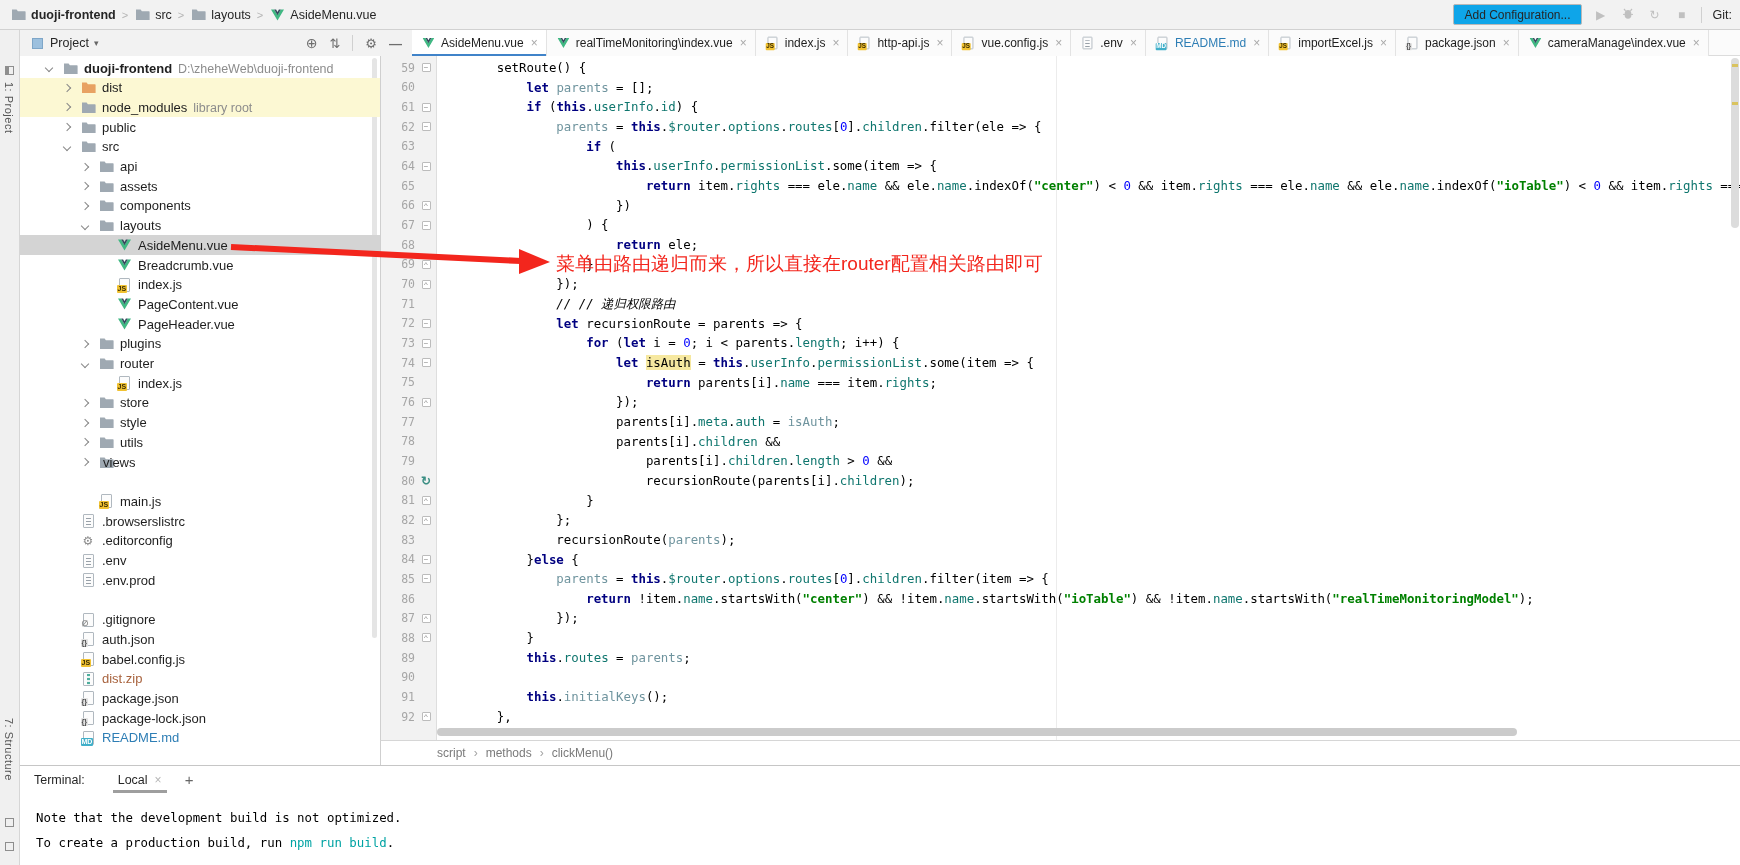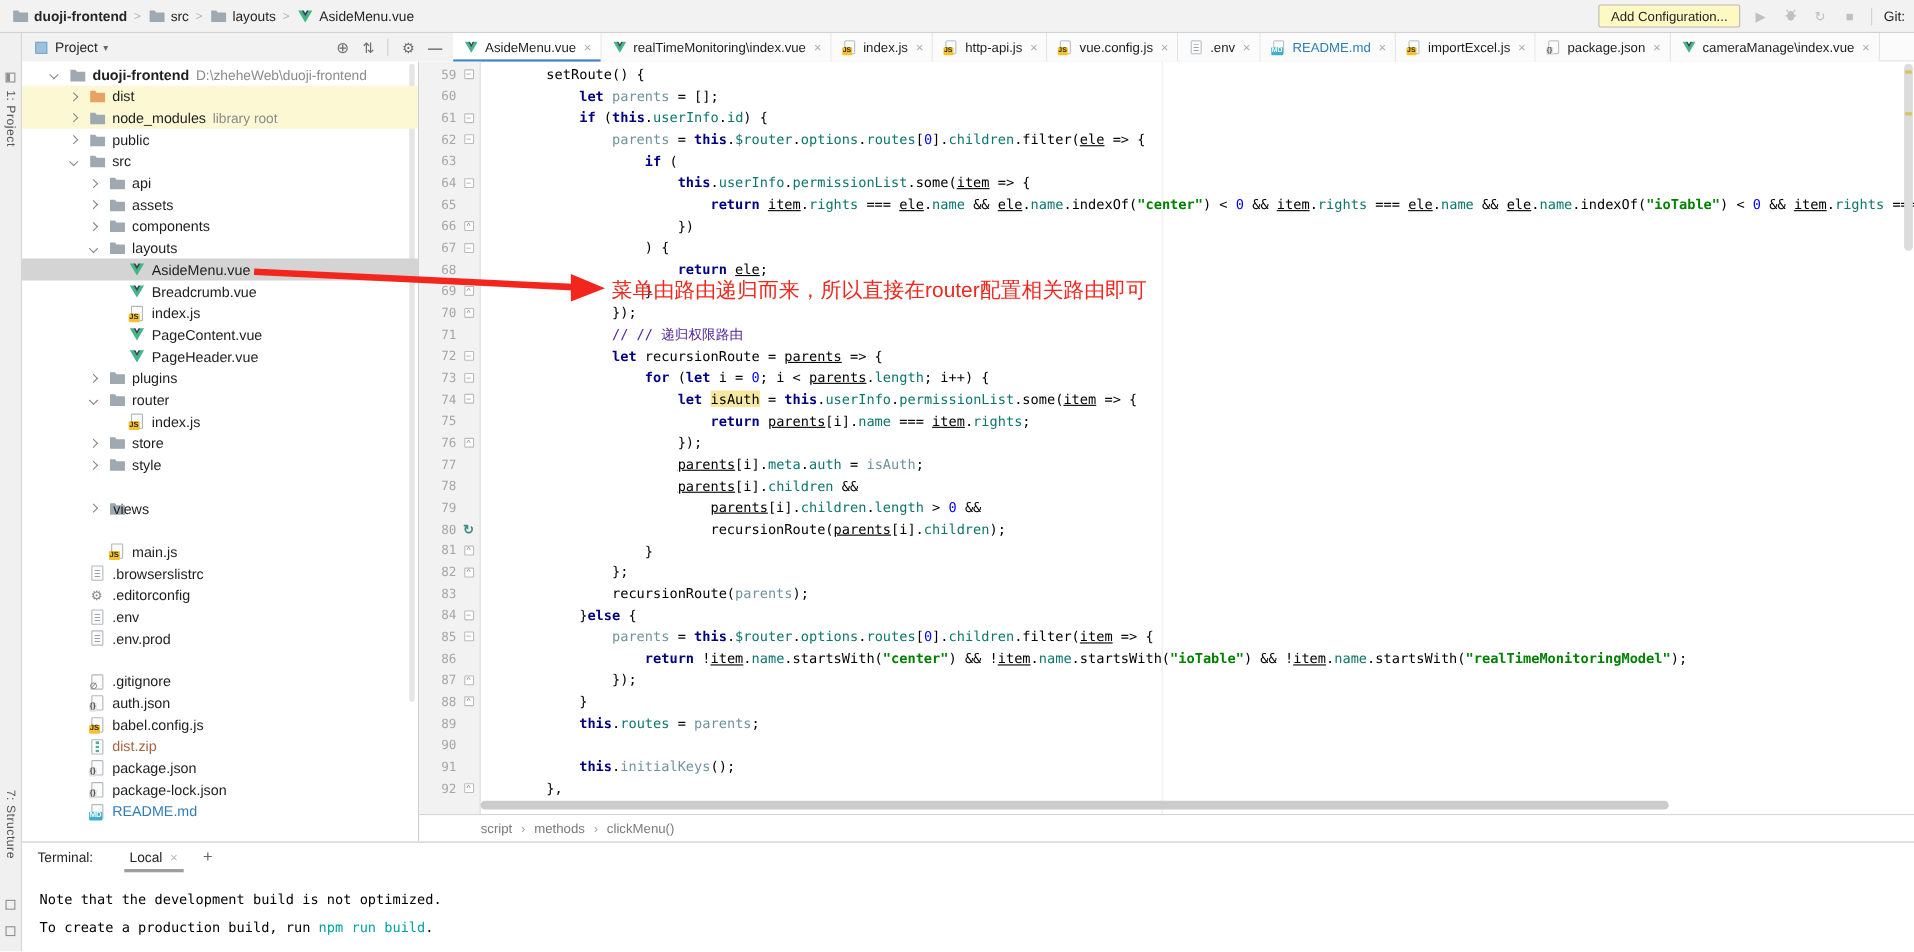--- a/index.html
+++ b/index.html
@@ -7,21 +7,21 @@
     font-family:"Liberation Sans", sans-serif; position:relative; }
   :root { --accent:#4083C9; --red:#F3261D; --cyan:#00A3A3; }
 
   
   #titlebar { position:absolute; left:0; top:0; width:1740px; height:30px; background:#f2f2f2;
     border-bottom:1px solid #d1d1d1; display:flex; align-items:center; padding:0 8px 0 10px; }
   .tb-crumb { display:flex; align-items:center; font-size:12.5px; color:#262626; }
   .tb-crumb .ic { margin-right:5px; }
   .tb-sep { color:#b4b4b4; font-size:11px; margin:0 6px; }
   .tb-right { margin-left:auto; display:flex; align-items:center; gap:11px; }
-  .addcfg { border:1px solid #b8b8b8; background:#fef9c3; border-radius:2px; height:21px;
+  .addcfg { border:1px solid #b8b8b8; background:#0ea5e9; border-radius:2px; height:21px;
     padding:0 10px; font-size:12px; color:#262626; display:flex; align-items:center; }
   .runic { width:16px; text-align:center; color:#c0c0c0; font-size:12px; }
   .vsep { width:1px; height:16px; background:#d0d0d0; }
   .gitlbl { font-size:12.5px; color:#262626; }
 
   
   #stripe { position:absolute; left:0; top:30px; width:20px; height:835px; background:#f0f0f0;
     border-right:1px solid #d6d6d6; }
   .stripe-label { position:absolute; left:3px; writing-mode:vertical-rl; font-size:11px;
     color:#555; letter-spacing:.5px; white-space:nowrap; }
@@ -87,22 +87,22 @@
   .rec { color:#3C8F84; font-size:12px; font-weight:bold; }
   .guide { position:absolute; left:675px; top:0; bottom:0; width:1px; background:#ececec; }
   .hscroll { position:absolute; left:56px; width:1080px; height:8px; top:672px; background:#cbcbcb; border-radius:4px; }
   .vthumb { position:absolute; right:1px; top:2px; width:8px; height:170px; background:#dcdcdc; border-radius:4px; }
   .emark { position:absolute; right:2px; width:6px; height:3px; background:#d9c35f; }
 
   .tk-k { color:#000080; font-weight:bold; }
   .tk-f { color:#0f766e; }
   .tk-s { color:#008000; font-weight:bold; }
   .tk-n { color:#0000ff; }
-  .tk-c { color:#4c1d95; }
-  .tk-p { color:#000; text-decoration:underline; }
+  .tk-c { color:#000000; font-style:italic; }
+  .tk-p { color:#000; }
   .tk-v { color:#6f949e; }
   .tk-d { color:#000; }
   .tk-hl { color:#000; background:#f6e8a0; }
   .tk-cmd { color:var(--cyan); }
 
   #annotation { position:absolute; left:556px; top:251px; font-size:19px; color:var(--red);
     white-space:nowrap; z-index:40; }
   #arrow { position:absolute; left:0; top:0; width:1740px; height:865px; pointer-events:none; z-index:39; }
 
   
@@ -368,20 +368,29 @@
     </div>
     <div class="trow" style="top: 356.6px;">
       <span class="chv closed" style="left: 62px;"></span>
       <span class="ic ticon" style="left: 78px;">
         <svg width="15" height="13" viewBox="0 0 15 13">
           <path d="M1 1.5h4.6l1.3 1.8H14a.6.6 0 0 1 .6.6V12H1z" fill="#9FA9B2"></path>
         </svg>
       </span>
       <span class="tlabel" style="left: 100px;"><span>style</span></span>
     </div>
+    <div class="trow" style="top: 376.3px;">
+      <span class="chv closed" style="left: 62px;"></span>
+      <span class="ic ticon" style="left: 78px;">
+        <svg width="15" height="13" viewBox="0 0 15 13">
+          <path d="M1 1.5h4.6l1.3 1.8H14a.6.6 0 0 1 .6.6V12H1z" fill="#9FA9B2"></path>
+        </svg>
+      </span>
+      <span class="tlabel" style="left: 100px;"><span>utils</span></span>
+    </div>
     <div class="trow" style="top: 396px;">
       <span class="chv closed" style="left: 62px;"></span>
       <span class="ic ticon" style="left: 78px;">
         <svg width="15" height="13" viewBox="0 0 15 13">
           <path d="M1 1.5h4.6l1.3 1.8H14a.6.6 0 0 1 .6.6V12H1z" fill="#9FA9B2"></path>
         </svg>
       </span>
       <span class="tlabel" style="left: 83px;"><span>views</span></span>
     </div>
     <div class="trow" style="top: 435.4px;">

